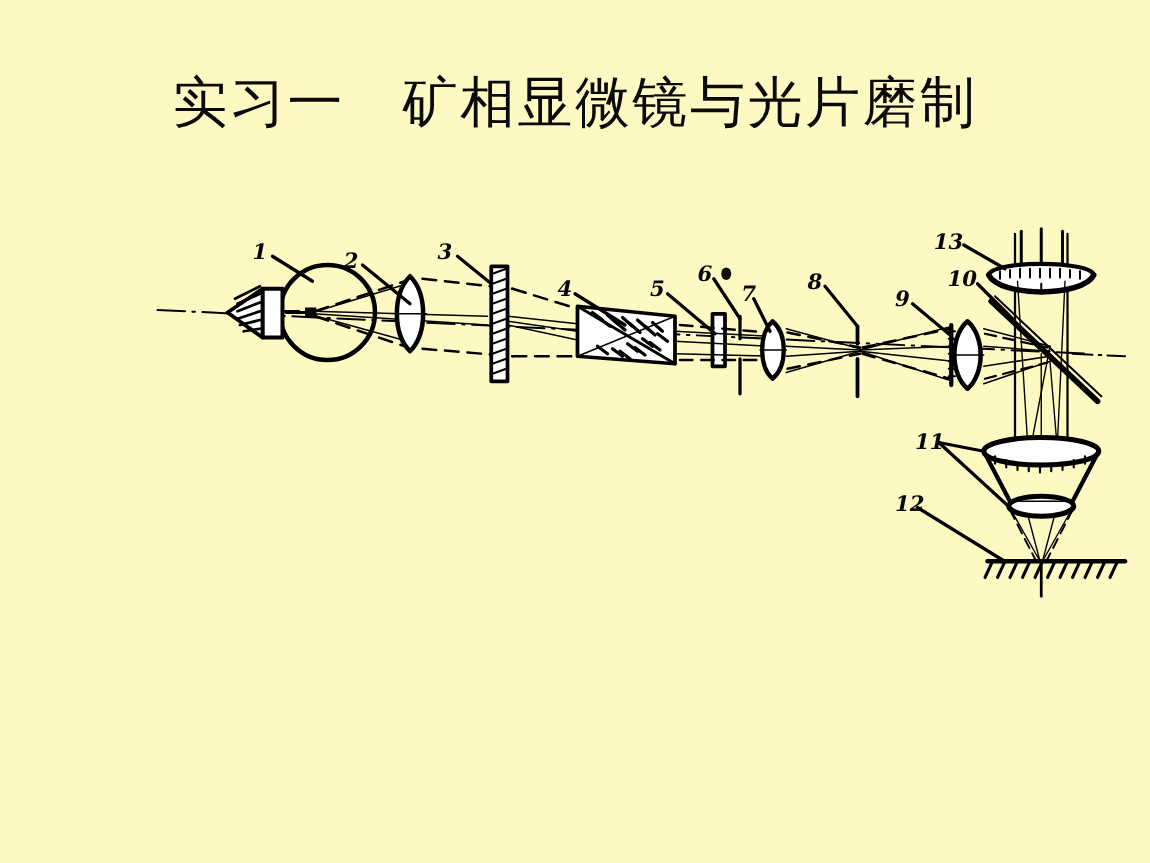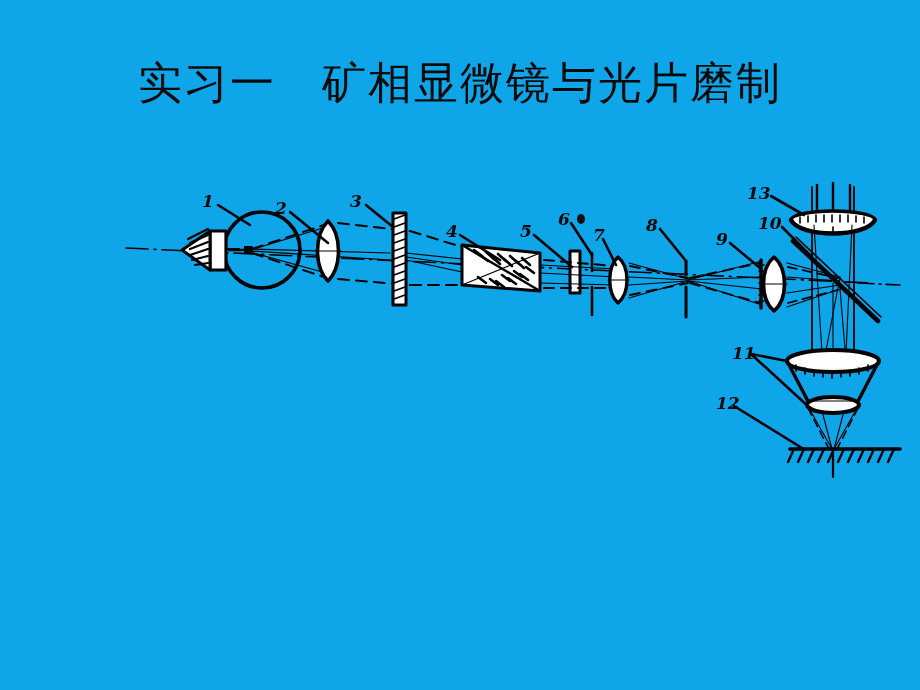--- a/index.html
+++ b/index.html
@@ -8,21 +8,21 @@
     padding: 0;
     background: #ffffff;
   }
   body {
     font-family: "Liberation Sans", sans-serif;
   }
   #slide {
     position: relative;
     width: 920px;
     height: 690px;
-    background: #0ea5e9;
+    background: #fef9c3;
     overflow: hidden;
   }
   #slide-title {
     position: absolute;
     left: 0;
     top: 52px;
     width: 920px;
     text-align: center;
     font-family: "DejaVu Sans", "Liberation Sans", sans-serif;
     font-size: 44px;

